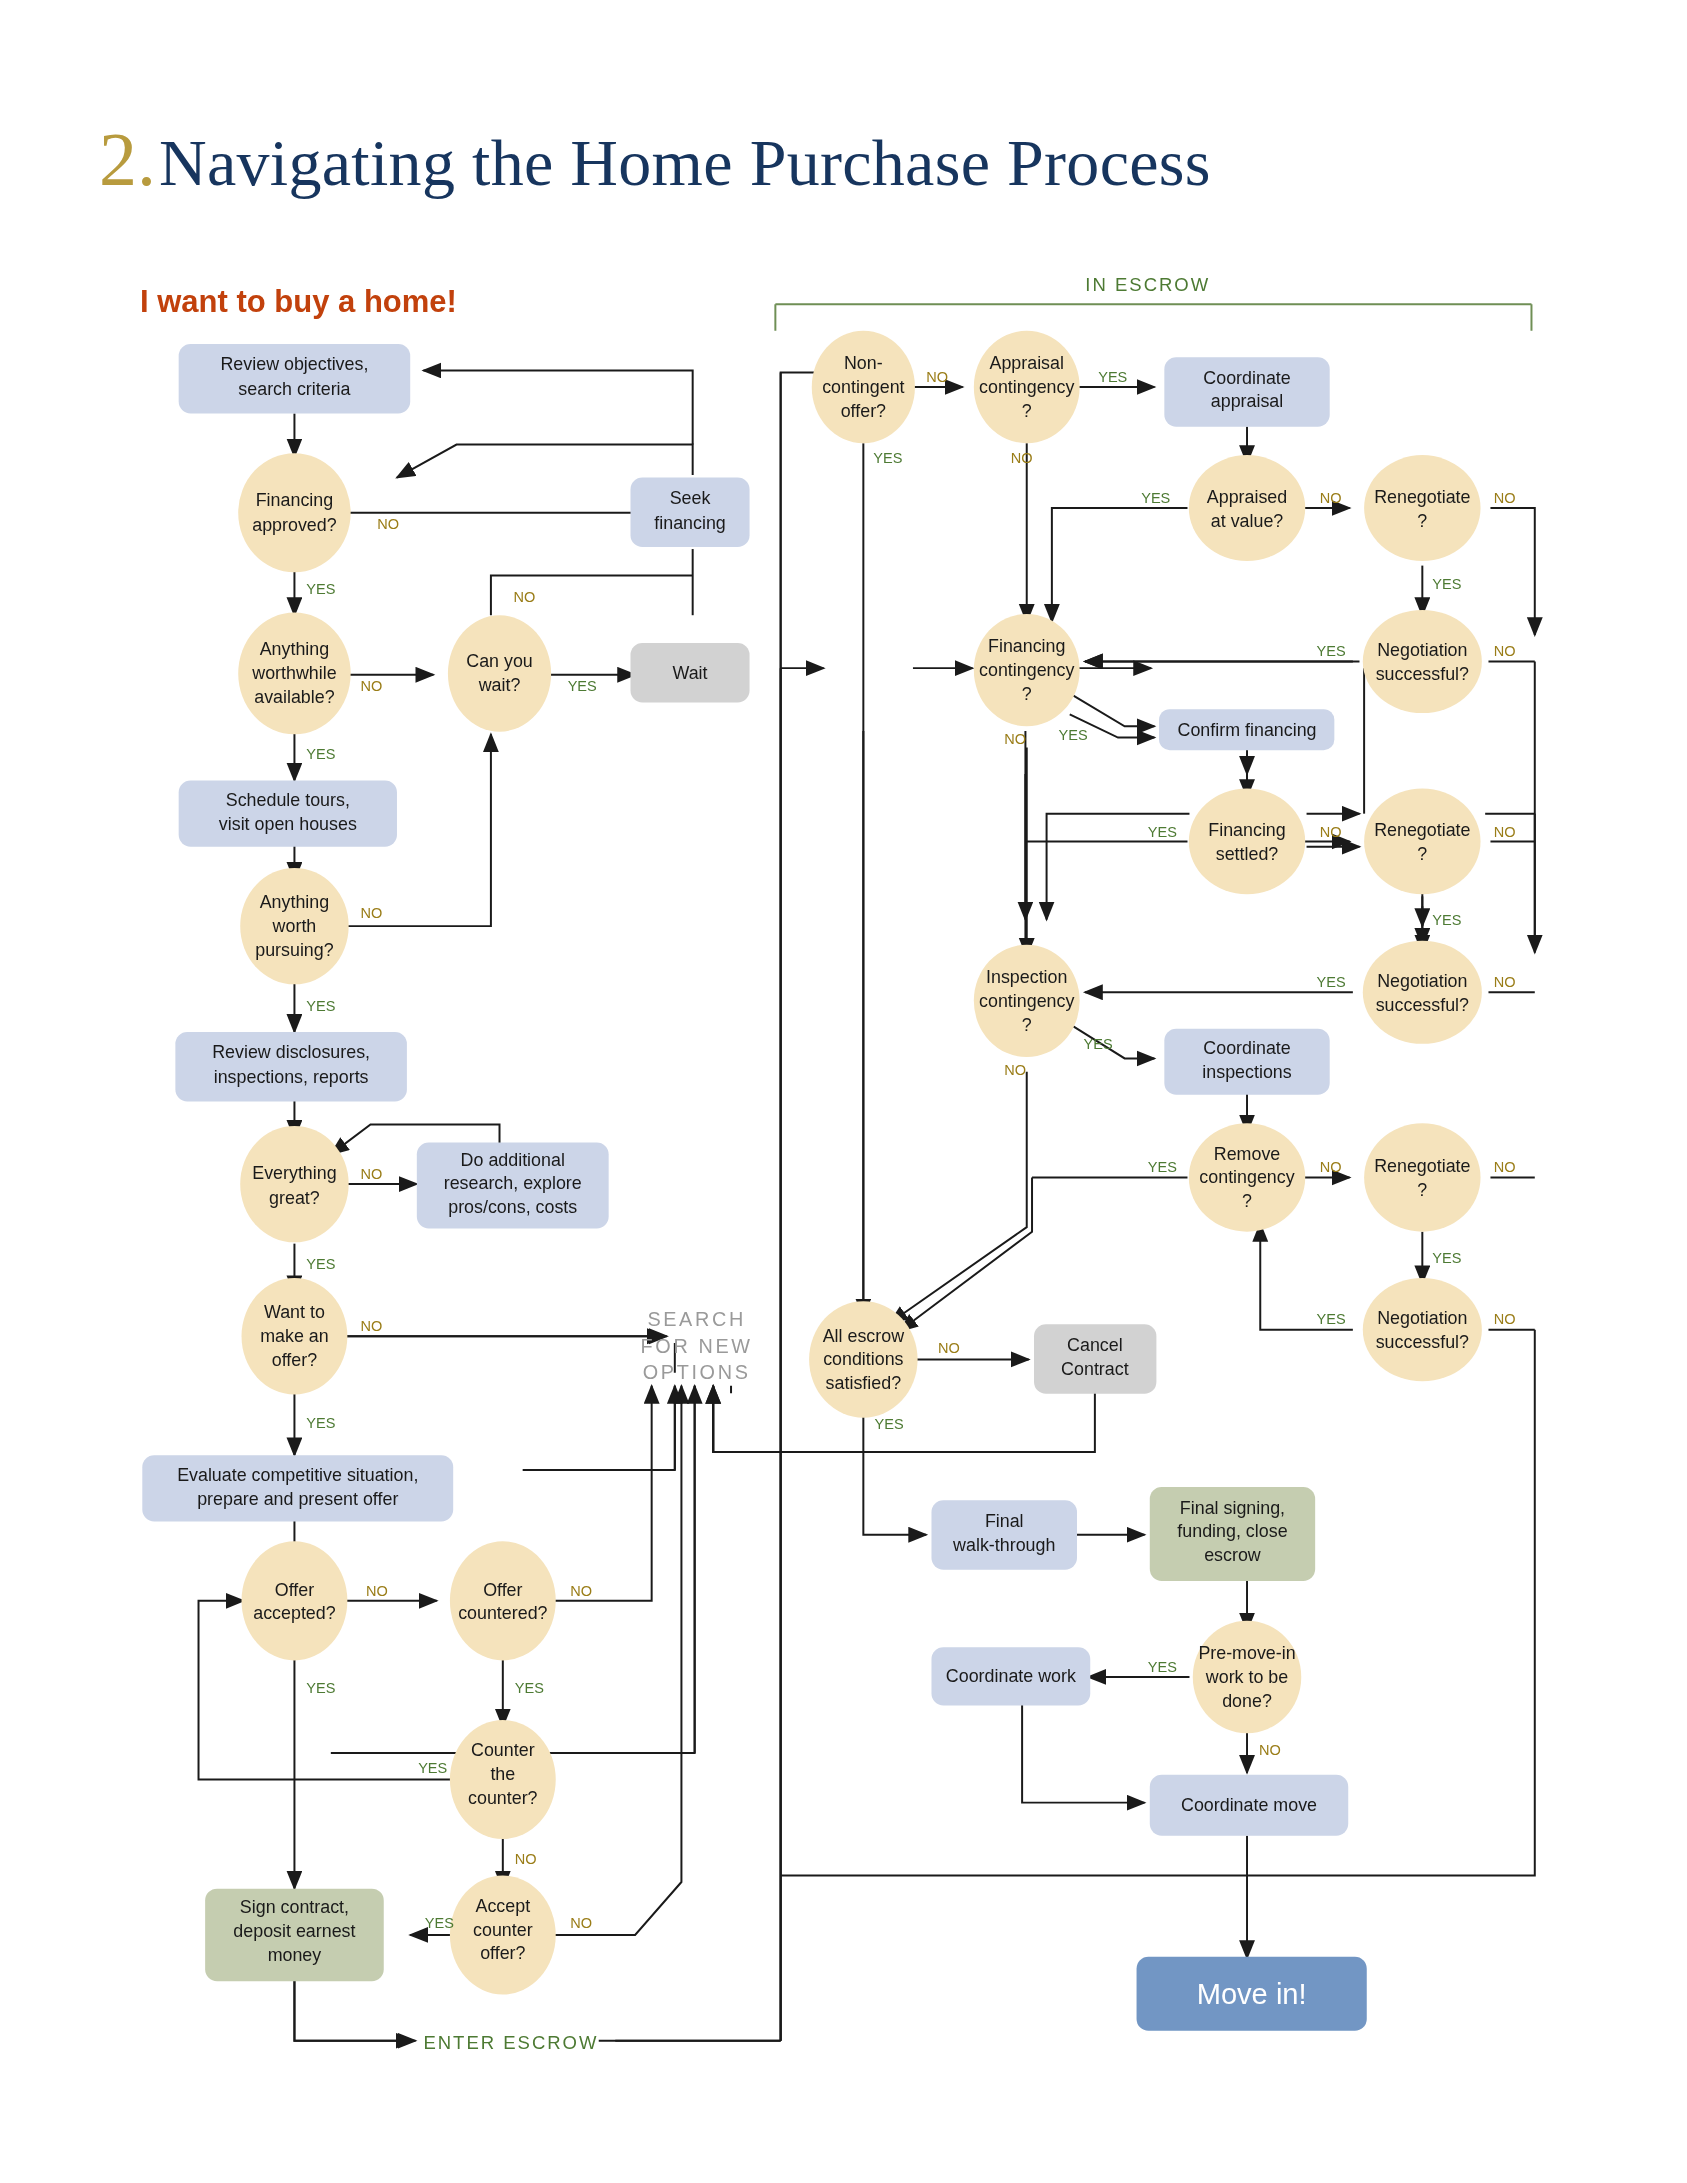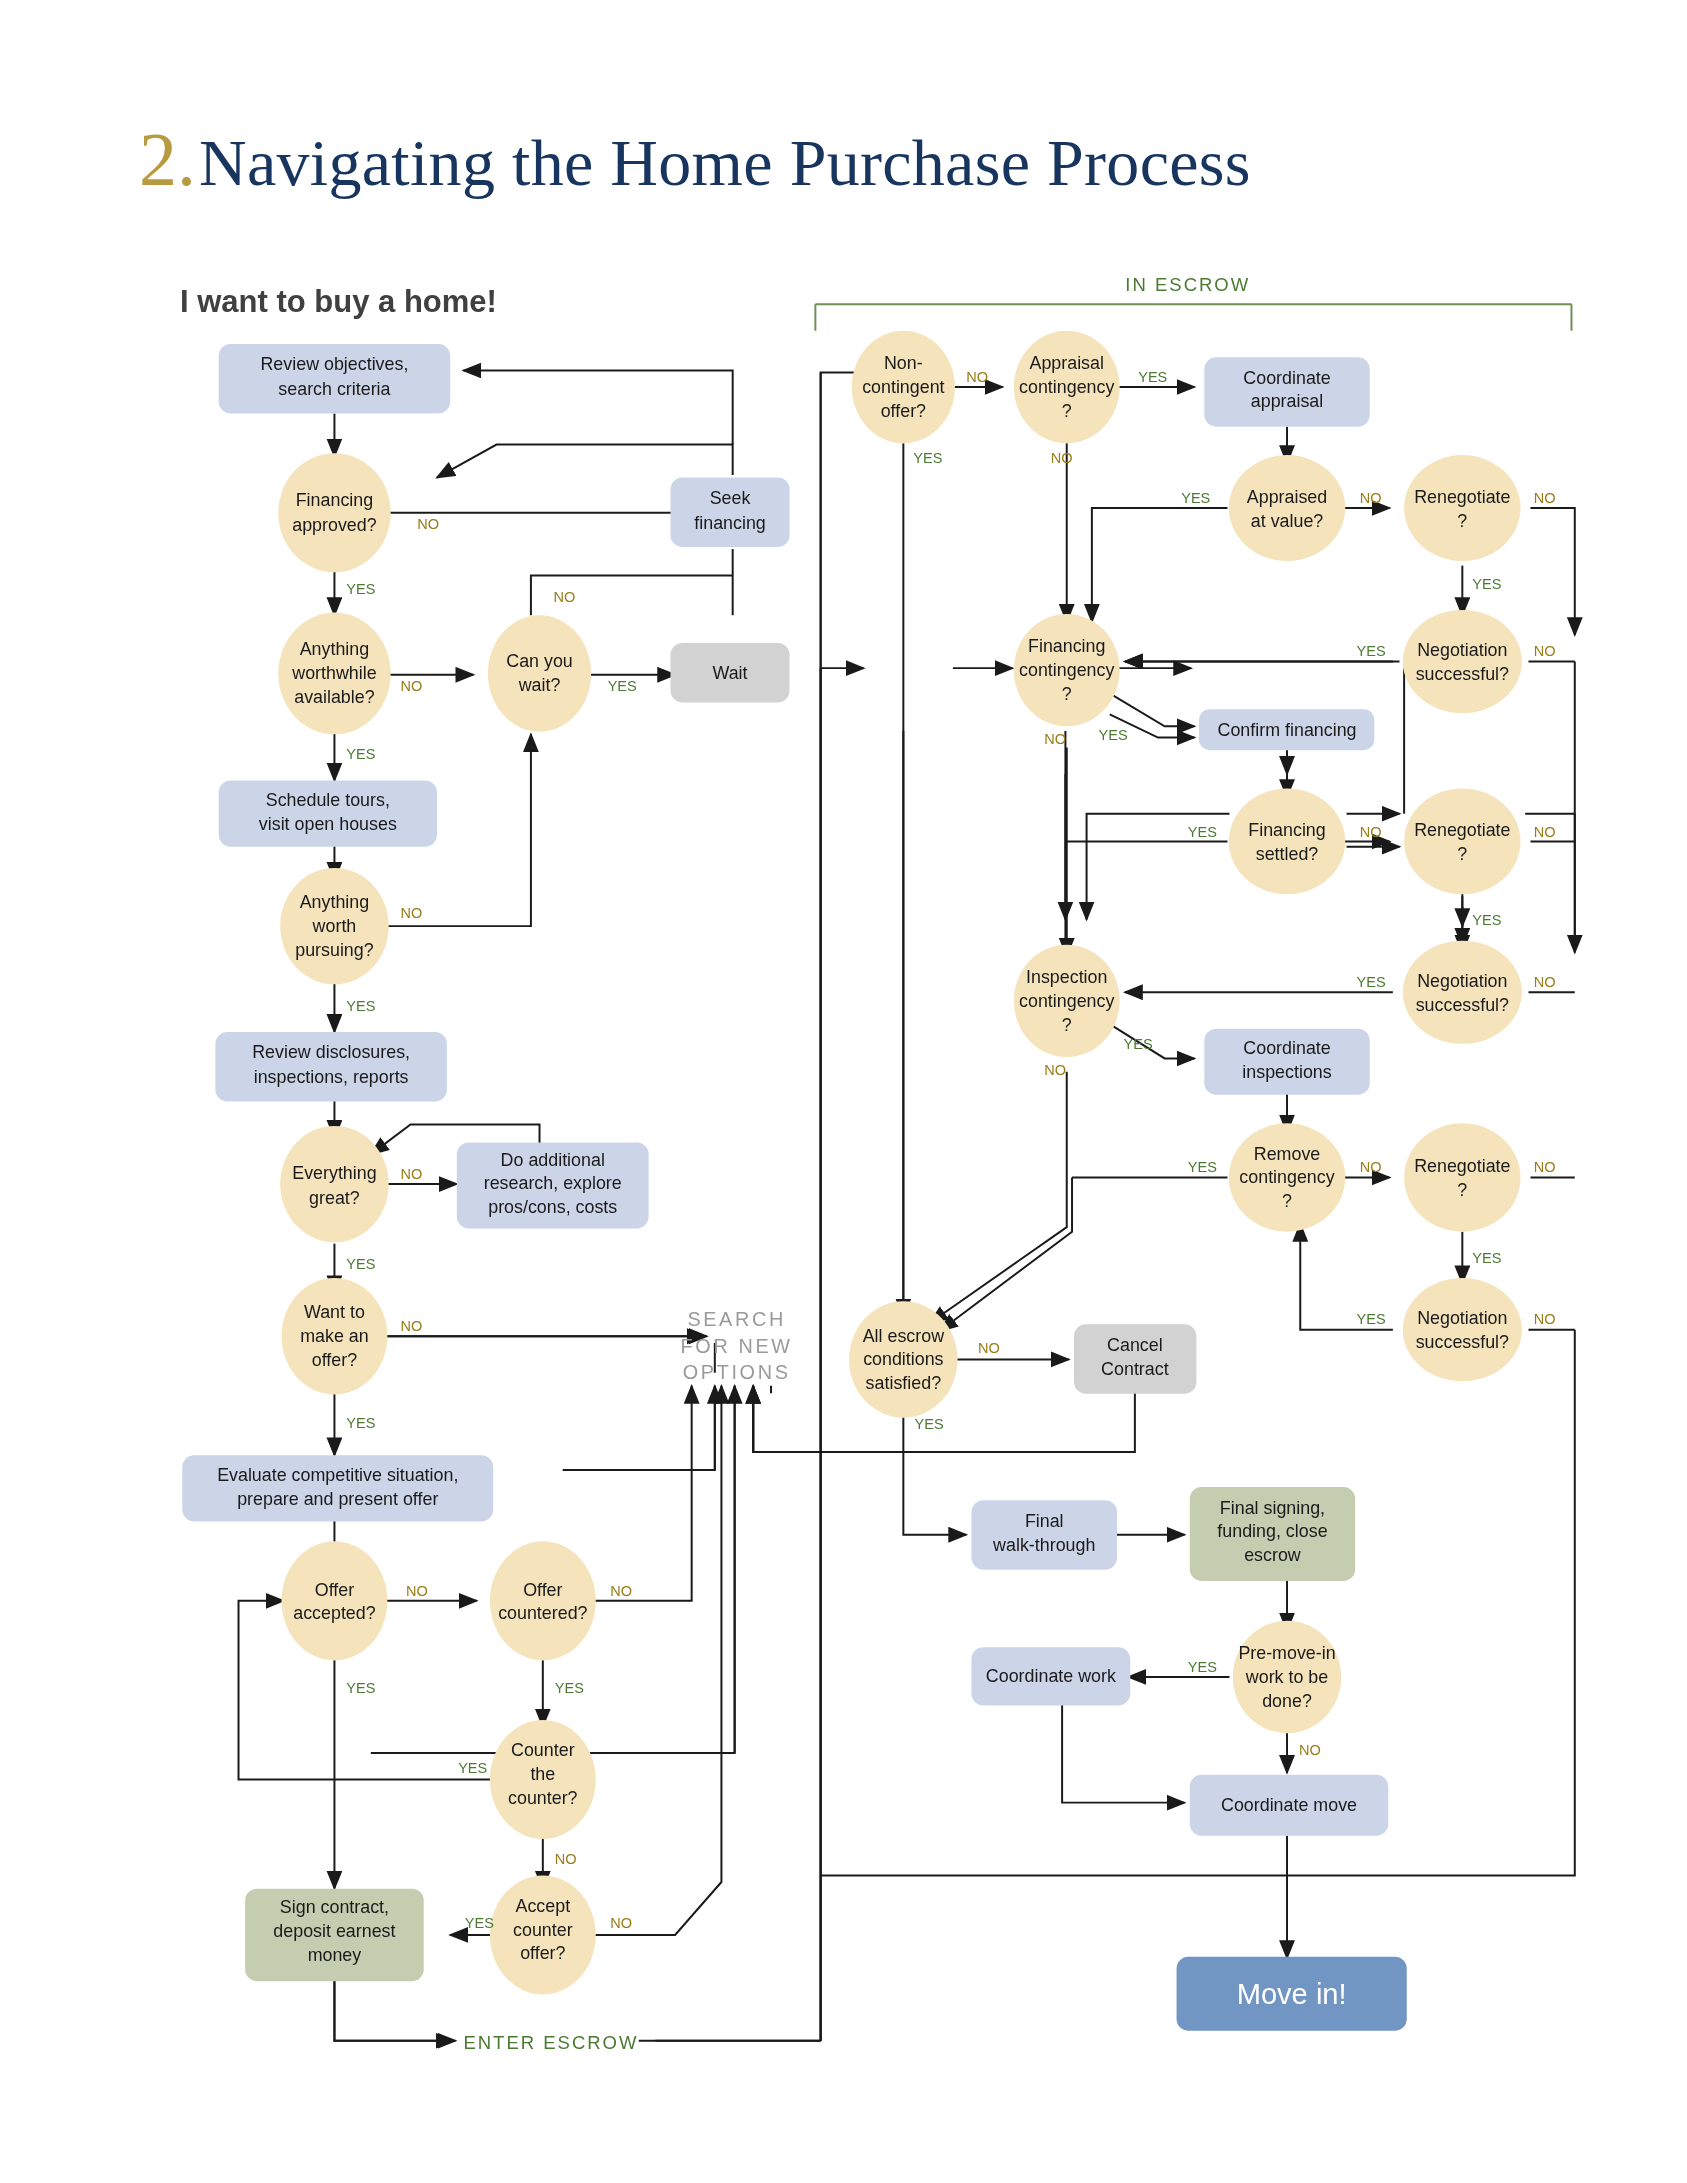--- a/index.html
+++ b/index.html
@@ -1,23 +1,23 @@
 <!DOCTYPE html>
 <html style="font-size:10.6px"><head>
 <meta charset="utf-8">
 <style>
   html,body{margin:0;padding:0;background:#ffffff;}
   body{width:1687px;height:2183px;font-family:"Liberation Sans",sans-serif;overflow:hidden;}
-  #page{position:relative;width:1521px;height:2183px;background:#fff;margin-left:40px;}
+  #page{position:relative;width:1521px;height:2183px;background:#fff;}
 
   .title-wrap{position:absolute;left:99px;top:116px;white-space:nowrap;}
   .title-num{font-family:"Liberation Serif",serif;font-size:76px;color:#b89b3e;vertical-align:baseline;}
   .title-text{font-family:"Liberation Serif",serif;font-size:66px;color:#17355e;letter-spacing:0.3px;}
 
-  .subtitle{position:absolute;left:140px;top:284px;font-size:31px;font-weight:bold;color:#404040;}
+  .subtitle{position:absolute;left:140px;top:284px;font-size:31px;font-weight:bold;color:#c2410c;}
 
   svg#flow{position:absolute;left:0;top:0;width:1687px;height:2183px;}
 
   .nd-label{font-family:"Liberation Sans",sans-serif;font-size:27px;fill:#1a1a1a;}
   .nd-label.big{font-size:44px;fill:#ffffff;font-weight:normal;}
   .edge-lab{font-family:"Liberation Sans",sans-serif;font-size:22px;}
   .edge-lab.yes{fill:#4d7a33;}
   .edge-lab.no{fill:#9a7d18;}
   .band-lab{font-family:"Liberation Sans",sans-serif;font-size:28px;fill:#4d7a33;letter-spacing:3px;}
   .ghost-lab{font-family:"Liberation Sans",sans-serif;font-size:30px;fill:#9a9a9a;letter-spacing:4px;}

